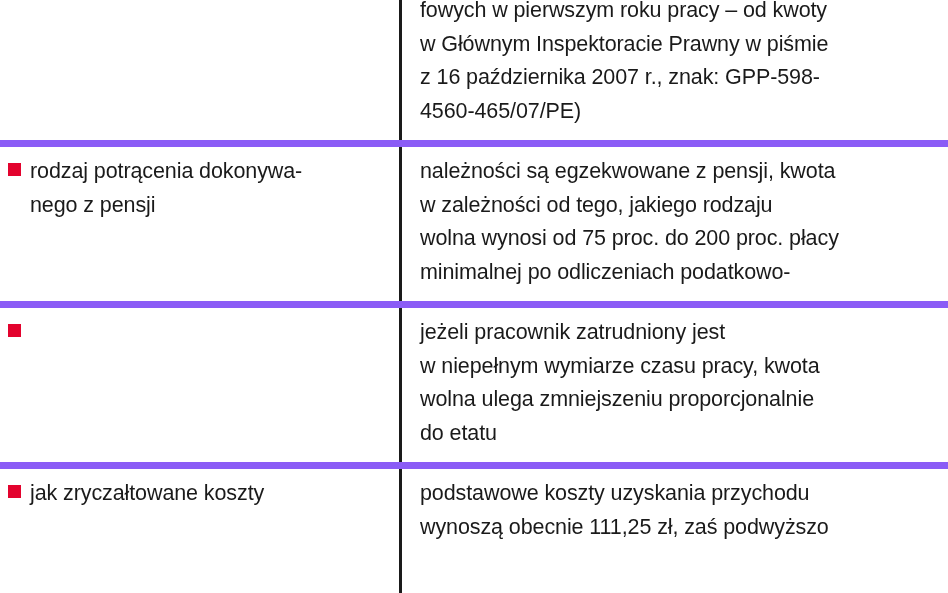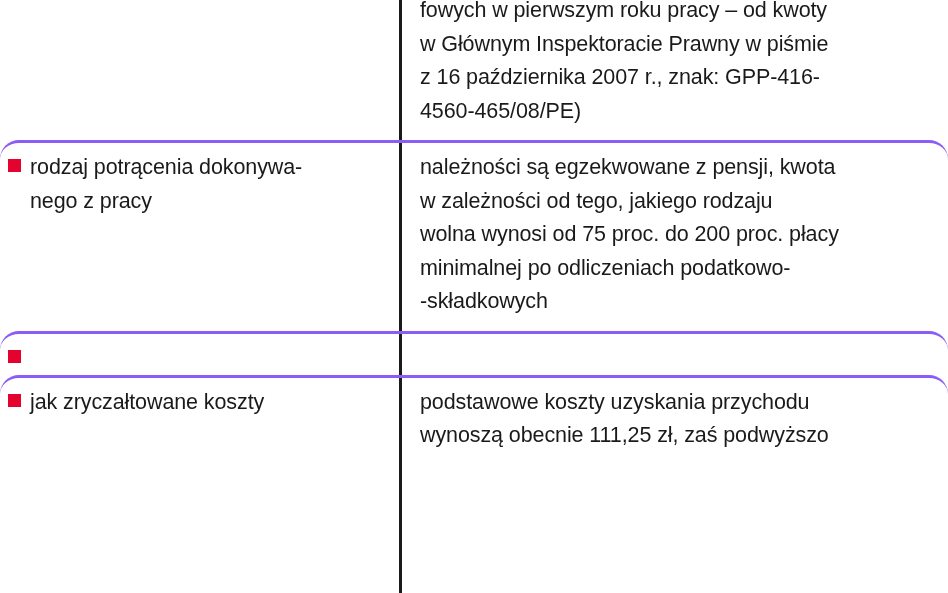--- a/index.html
+++ b/index.html
@@ -26,24 +26,24 @@
     top: 0;
     bottom: 0;
     left: 399px;
     width: 3px;
     background: #1a1a1a;
   }
   .row {
     display: flex;
     align-items: flex-start;
     position: relative;
-    border-radius: 19px;
   }
   .row + .row {
-    border-top: 3px solid #8b5cf6;
+    border-top: 7px solid #8b5cf6;
+    justify-content: center;
   }
   .cell-left {
     width: 399px;
     box-sizing: border-box;
     padding: 8px 14px 12px 8px;
     display: flex;
     align-items: flex-start;
   }
   .cell-right {
     width: 549px;
@@ -100,48 +100,55 @@
   <div class="vrule"></div>
 
   <div class="row row-clipped">
     <div class="cell-left">
       <div class="label-text clip-top"></div>
     </div>
     <div class="cell-right">
       <div class="desc-text clip-top">
         <span class="ln">fowych w pierwszym roku pracy – od kwoty</span>
         <span class="ln">w Głównym Inspektoracie Prawny w piśmie</span>
-        <span class="ln">z 16 października 2007 r., znak: GPP-416-</span>
-        <span class="ln">4560-465/08/PE)</span>
+        <span class="ln">z 16 października 2007 r., znak: GPP-598-</span>
+        <span class="ln">4560-465/07/PE)</span>
       </div>
     </div>
   </div>
 
   <div class="row">
     <div class="cell-left">
       <span class="bullet"></span>
       <div class="label-text">
         <span class="ln">rodzaj potrącenia dokonywa-</span>
-        <span class="ln">nego z pracy</span>
+        <span class="ln">nego z pensji</span>
       </div>
     </div>
     <div class="cell-right">
       <div class="desc-text">
         <span class="ln">należności są egzekwowane z pensji, kwota</span>
         <span class="ln">w zależności od tego, jakiego rodzaju</span>
         <span class="ln">wolna wynosi od 75 proc. do 200 proc. płacy</span>
         <span class="ln">minimalnej po odliczeniach podatkowo-</span>
-        <span class="ln">-składkowych</span>
       </div>
     </div>
   </div>
 
   <div class="row">
     <div class="cell-left">
       <span class="bullet"></span>
+    </div>
+    <div class="cell-right">
+      <div class="desc-text">
+        <span class="ln">jeżeli pracownik zatrudniony jest</span>
+        <span class="ln">w niepełnym wymiarze czasu pracy, kwota</span>
+        <span class="ln">wolna ulega zmniejszeniu proporcjonalnie</span>
+        <span class="ln">do etatu</span>
+      </div>
     </div>
   </div>
 
   <div class="row row-last">
     <div class="cell-left">
       <span class="bullet"></span>
       <div class="label-text">
         <span class="ln">jak zryczałtowane koszty</span>
       </div>
     </div>

